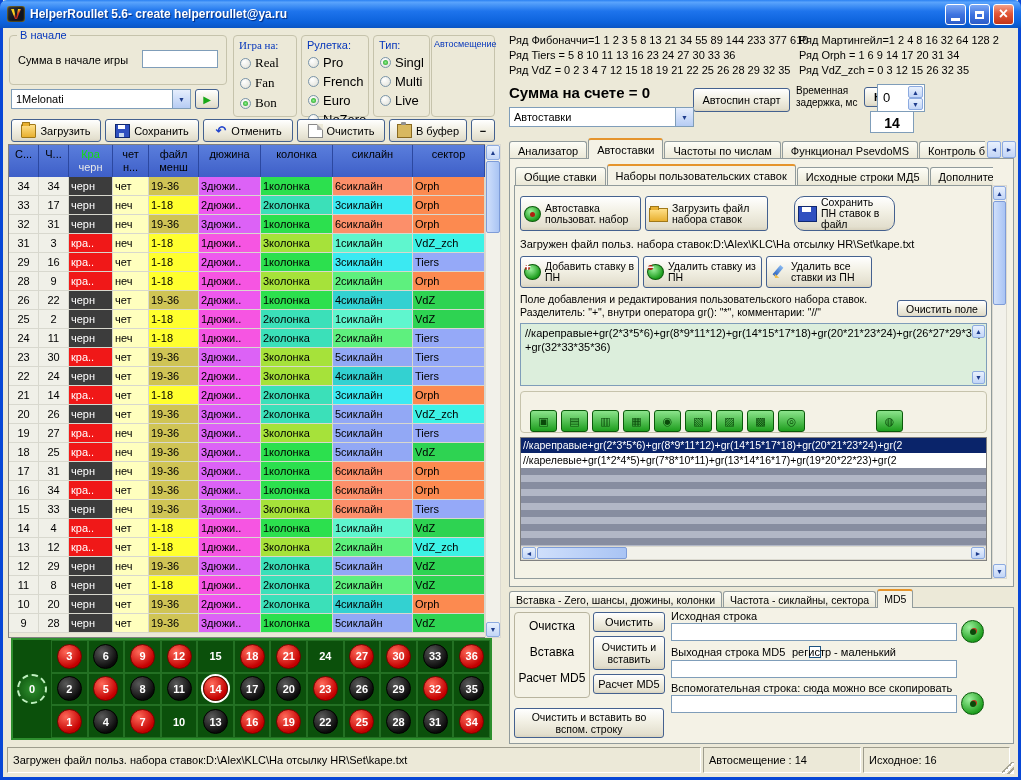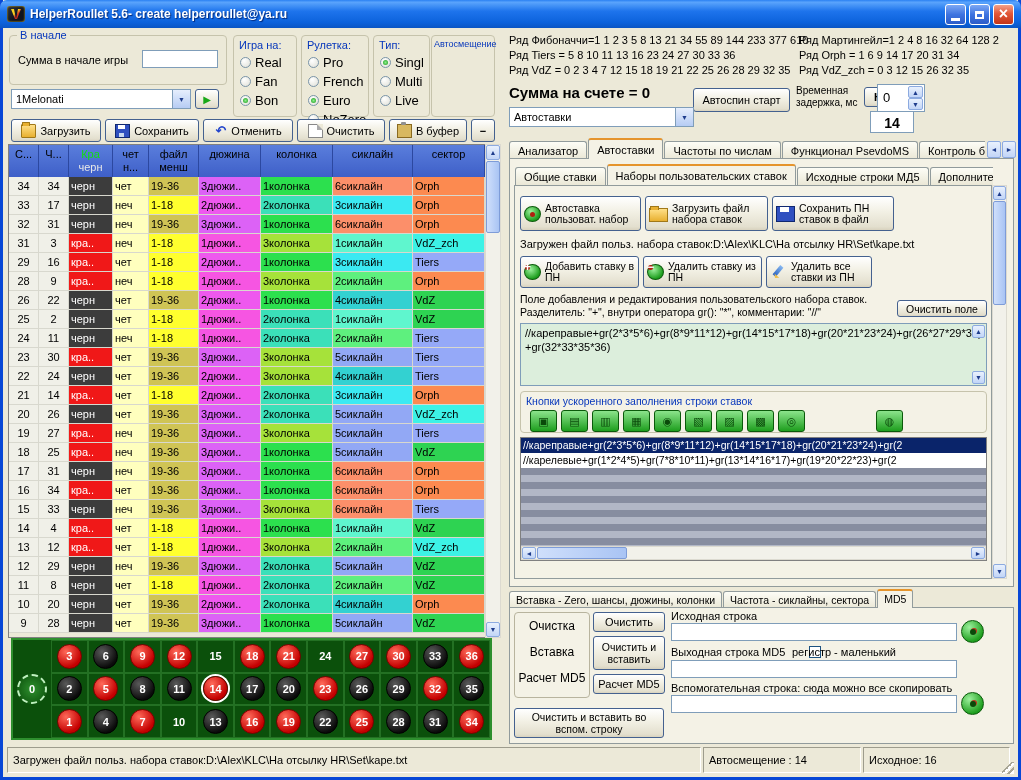--- a/index.html
+++ b/index.html
@@ -147,21 +147,21 @@
     <div class="glabel">В начале</div>
     <div class="lbl" style="left:8px;top:18px;">Сумма в начале игры</div>
     <input class="tinput" style="left: 132px; top: 14px; width: 76px; height: 18px;" value="">
   </div>
   <div class="combo" style="left:8px;top:89px;width:180px;height:20px;">
     <div class="cval">1Melonati</div>
     <div class="carw"></div>
   </div>
   <div class="xpbtn" style="left:192px;top:89px;width:24px;height:20px;color:#18A818;font-size:10px;">▶</div>
 
-  <div class="gbox rgrp" id="grpGame" style="left:230px;top:35px;width:64px;height:82px;">
+  <div class="gbox rgrp" id="grpGame" style="left:230px;top:35px;width:64px;height:82px;font-family:Liberation Serif, serif;">
       <div class="glabel2">Игра на:</div>
       <div class="radioRow">
         <div class="radio"></div>
         <div class="radioLbl">Real</div>
       </div>
       <div class="radioRow">
         <div class="radio"></div>
         <div class="radioLbl">Fan</div>
       </div>
       <div class="radioRow">
@@ -703,21 +703,21 @@
   <div class="panel" style="left:511px;top:185px;width:478px;height:394px;"></div>
 
   <div class="xpbtn bigbtn" style="left:517px;top:196px;width:121px;height:35px;">
     <span class="bico knob"></span>
     <span>Автоставка пользоват. набор</span>
   </div>
   <div class="xpbtn bigbtn" style="left:642px;top:196px;width:123px;height:35px;">
     <span class="bico folder"></span>
     <span>Загрузить файл набора ставок</span>
   </div>
-  <div class="xpbtn bigbtn" style="left:769px;top:196px;width:122px;height:35px;">
+  <div class="xpbtn bigbtn" style="left:791px;top:196px;width:101px;height:35px;border-radius:10px;">
     <span class="bico floppy"></span>
     <span>Сохранить ПН ставок в файл</span>
   </div>
 
   <div class="lbl" style="left:517px;top:238px;font-size:11px;">Загружен файл польз. набора ставок:D:\Alex\KLC\На отсылку HR\Set\kape.txt</div>
 
   <div class="xpbtn bigbtn" style="left:517px;top:256px;width:119px;height:32px;">
     <span class="bico knob plus"></span>
     <span>Добавить ставку в ПН</span>
   </div>
@@ -737,21 +737,20 @@
   <div id="stakeArea">
     <div id="stakeText">
         <div class="sline">//кареправые+gr(2*3*5*6)+gr(8*9*11*12)+gr(14*15*17*18)+gr(20*21*23*24)+gr(26*27*29*30)</div>
         <div class="sline">+gr(32*33*35*36)</div>
       </div>
     <div class="sbBtn au" style="position:absolute;right:1px;top:1px;width:13px;height:13px;"></div>
     <div class="sbBtn ad" style="position:absolute;right:1px;bottom:1px;width:13px;height:13px;"></div>
   </div>
 
   <div class="gbox" style="left:517px;top:391px;width:467px;height:42px;">
-    <div class="glabel2" style="font-size:10.5px;">Кнопки ускоренного заполнения строки ставок</div>
     <div style="display:flex;position:absolute;left:9px;top:18px;" id="quickBtns">
         <div class="qbtn">▣</div>
         <div class="qbtn">▤</div>
         <div class="qbtn">▥</div>
         <div class="qbtn">▦</div>
         <div class="qbtn">◉</div>
         <div class="qbtn">▧</div>
         <div class="qbtn">▨</div>
         <div class="qbtn">▩</div>
         <div class="qbtn">◎</div>

